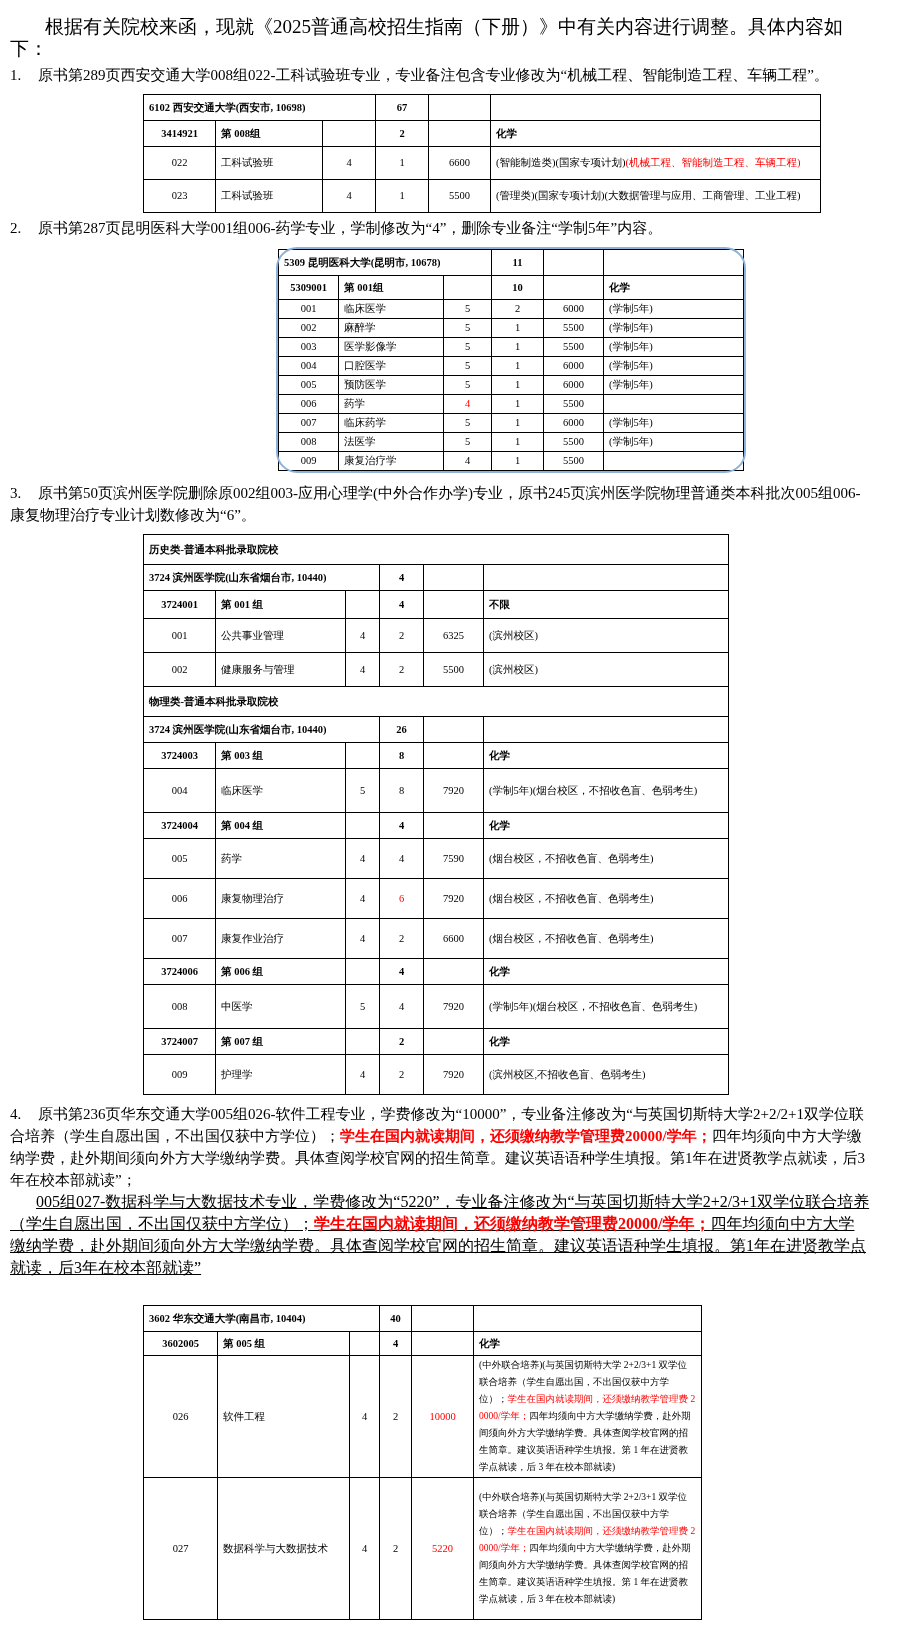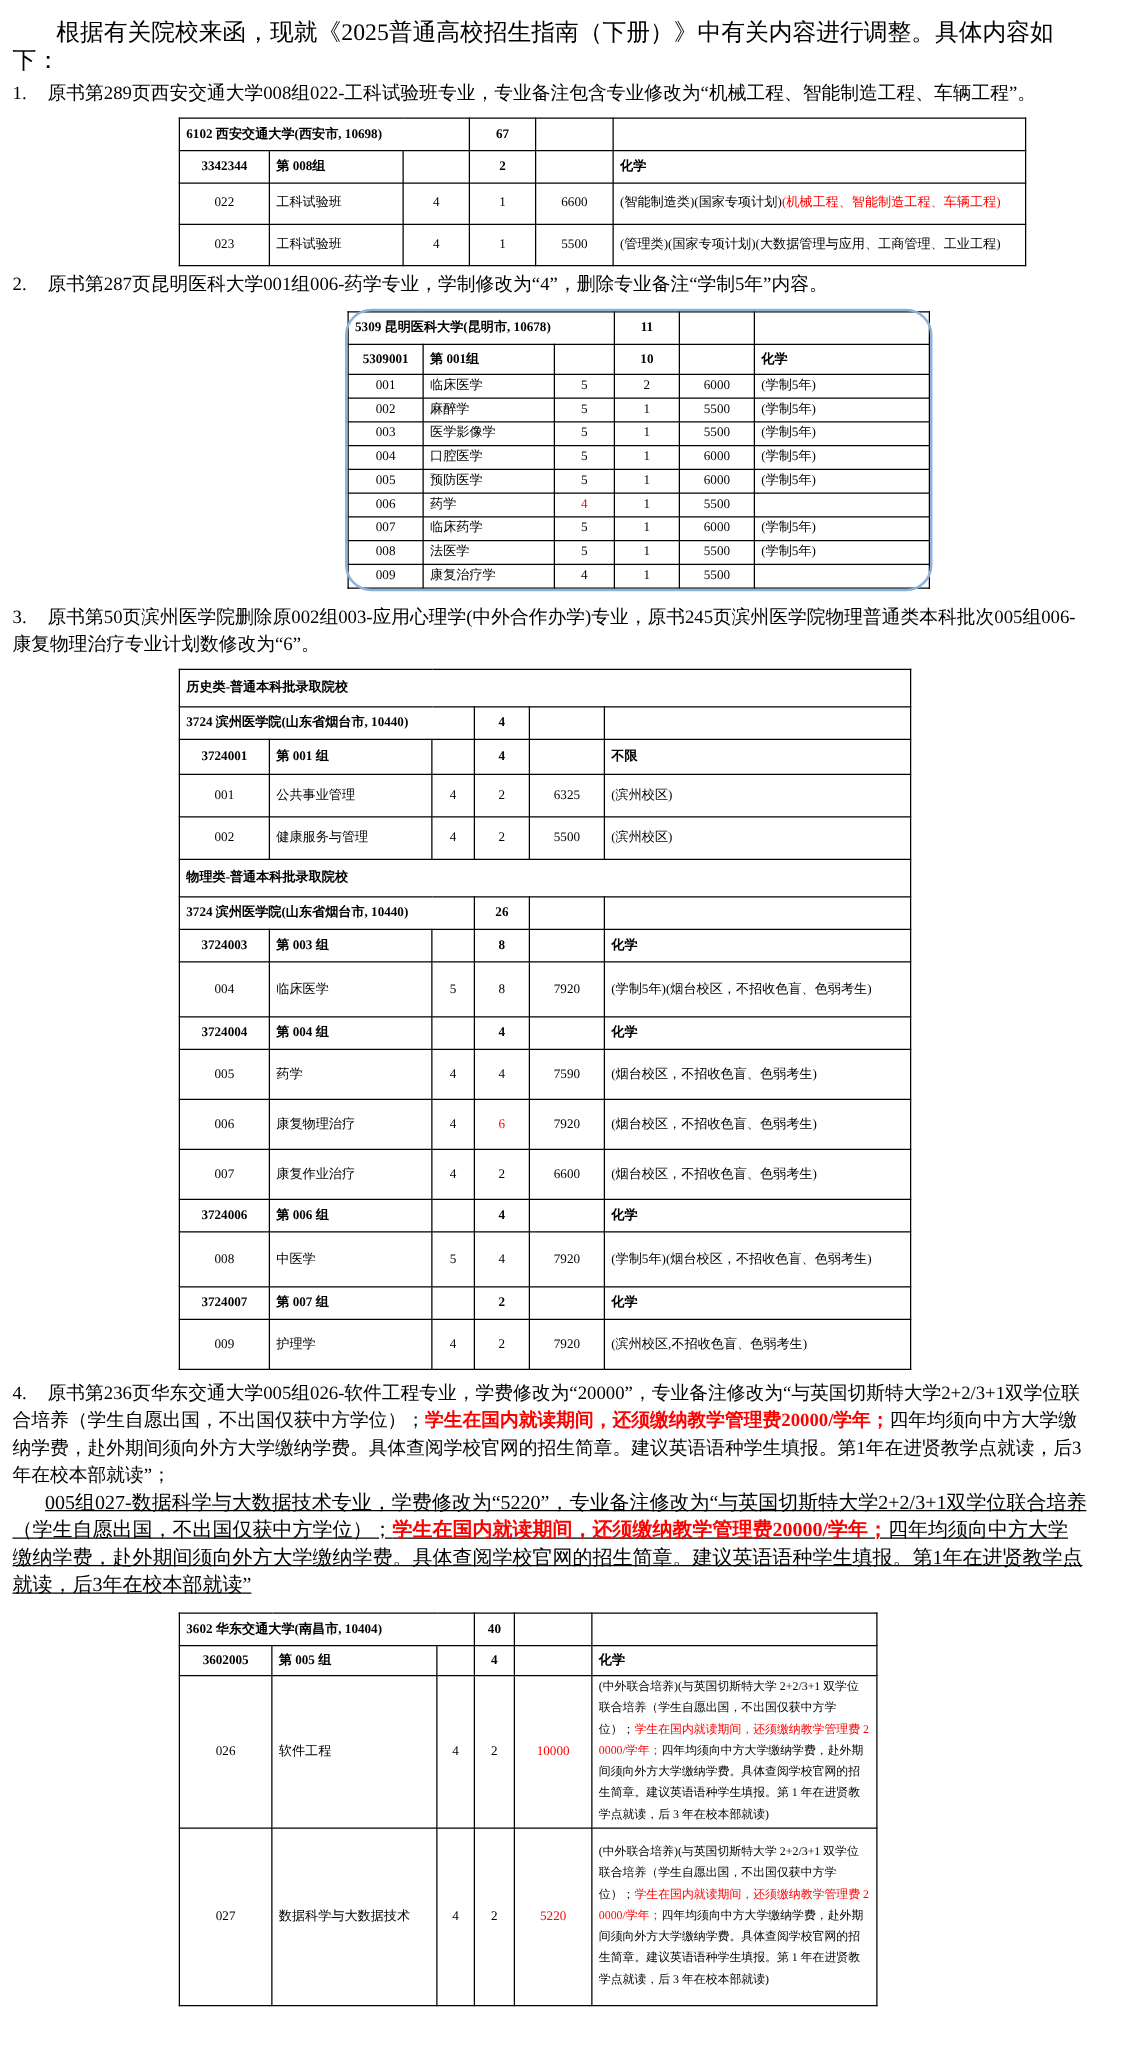--- a/index.html
+++ b/index.html
@@ -32,21 +32,21 @@
     word-break: break-all;
   }
   td.c { text-align: center; }
   td.l { text-align: left; }
   td.bold { font-weight: bold; }
   td.red, span.red { color: #ff0000; }
 
   .t1 { margin: 8px 0 4px 133px; }
   .t2-wrap { margin: 10px 0 4px 268px; display: inline-block; outline: 2px solid #8db3dd; border-radius: 19px; }
   .t3 { margin: 8px 0 8px 133px; border-radius: 27px; }
-  .t4 { margin: 10px 0 0 133px; }
+  .t4 { margin: 26px 0 0 133px; }
   td.remark { font-size: 9.5px; line-height: 17px; padding: 4px 6px; }
 </style>
 </head>
 <body>
 
 <div class="doc">
 
   <p class="intro">根据有关院校来函，现就《2025普通高校招生指南（下册）》中有关内容进行调整。具体内容如下：</p>
 
   <p class="item">
@@ -62,21 +62,21 @@
         <col style="width: 330px;">
       </colgroup>
       <tbody>
         <tr style="height: 26px;">
           <td colspan="3" class="l bold">6102 西安交通大学(西安市, 10698)</td>
           <td class="c bold">67</td>
           <td class="c"></td>
           <td class="c"></td>
         </tr>
         <tr style="height: 26px;">
-          <td class="c bold">3342344</td>
+          <td class="c bold">3414921</td>
           <td class="l bold">第 008组</td>
           <td class="c"></td>
           <td class="c bold">2</td>
           <td class="c"></td>
           <td class="l bold">化学</td>
         </tr>
         <tr style="height: 33px;">
           <td class="c">022</td>
           <td class="l">工科试验班</td>
           <td class="c">4</td>
@@ -331,21 +331,21 @@
           <td class="l">护理学</td>
           <td class="c">4</td>
           <td class="c">2</td>
           <td class="c">7920</td>
           <td class="l">(滨州校区,不招收色盲、色弱考生)</td>
         </tr>
       </tbody>
     </table>
 
   <p class="item">
-    <span class="num">4.</span><span><span>原书第236页华东交通大学005组026-软件工程专业，学费修改为“20000”，专业备注修改为“与英国切斯特大学2+2/3+1双学位联合培养（学生自愿出国，不出国仅获中方学位）；</span><span class="redbold">学生在国内就读期间，还须缴纳教学管理费20000/学年；</span><span>四年均须向中方大学缴纳学费，赴外期间须向外方大学缴纳学费。具体查阅学校官网的招生简章。建议英语语种学生填报。第1年在进贤教学点就读，后3年在校本部就读”；</span></span>
+    <span class="num">4.</span><span><span>原书第236页华东交通大学005组026-软件工程专业，学费修改为“10000”，专业备注修改为“与英国切斯特大学2+2/2+1双学位联合培养（学生自愿出国，不出国仅获中方学位）；</span><span class="redbold">学生在国内就读期间，还须缴纳教学管理费20000/学年；</span><span>四年均须向中方大学缴纳学费，赴外期间须向外方大学缴纳学费。具体查阅学校官网的招生简章。建议英语语种学生填报。第1年在进贤教学点就读，后3年在校本部就读”；</span></span>
   </p>
   <p class="para2"><span>005组027-数据科学与大数据技术专业，学费修改为“5220”，专业备注修改为“与英国切斯特大学2+2/3+1双学位联合培养（学生自愿出国，不出国仅获中方学位）；</span><span class="redbold">学生在国内就读期间，还须缴纳教学管理费20000/学年；</span><span>四年均须向中方大学缴纳学费，赴外期间须向外方大学缴纳学费。具体查阅学校官网的招生简章。建议英语语种学生填报。第1年在进贤教学点就读，后3年在校本部就读”</span></p>
   <table class="grid t4">
       <colgroup>
         <col style="width: 74px;">
         <col style="width: 132px;">
         <col style="width: 30px;">
         <col style="width: 32px;">
         <col style="width: 62px;">
         <col style="width: 228px;">

